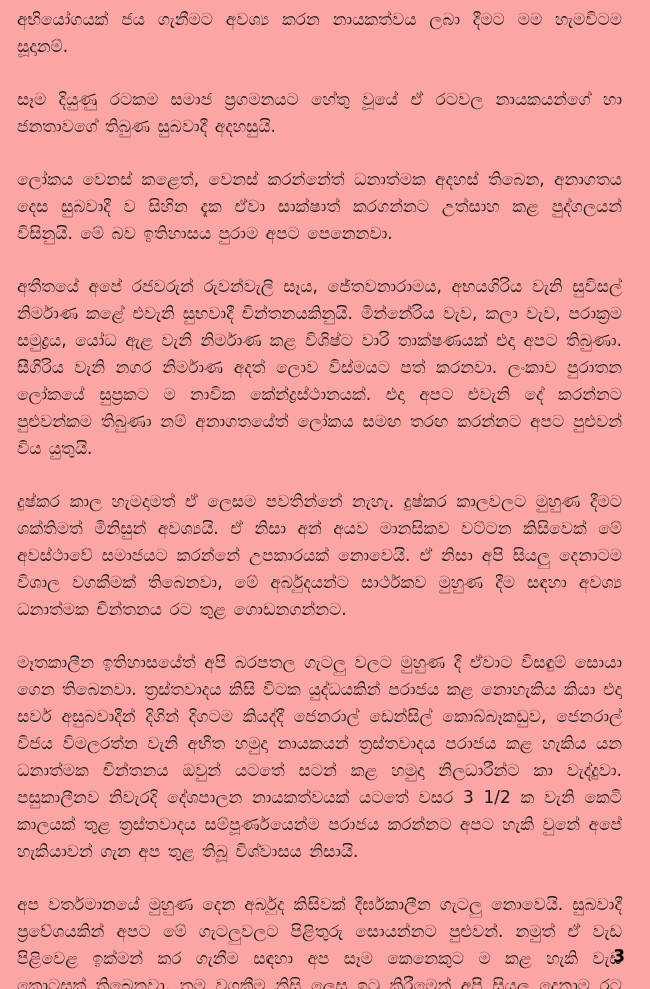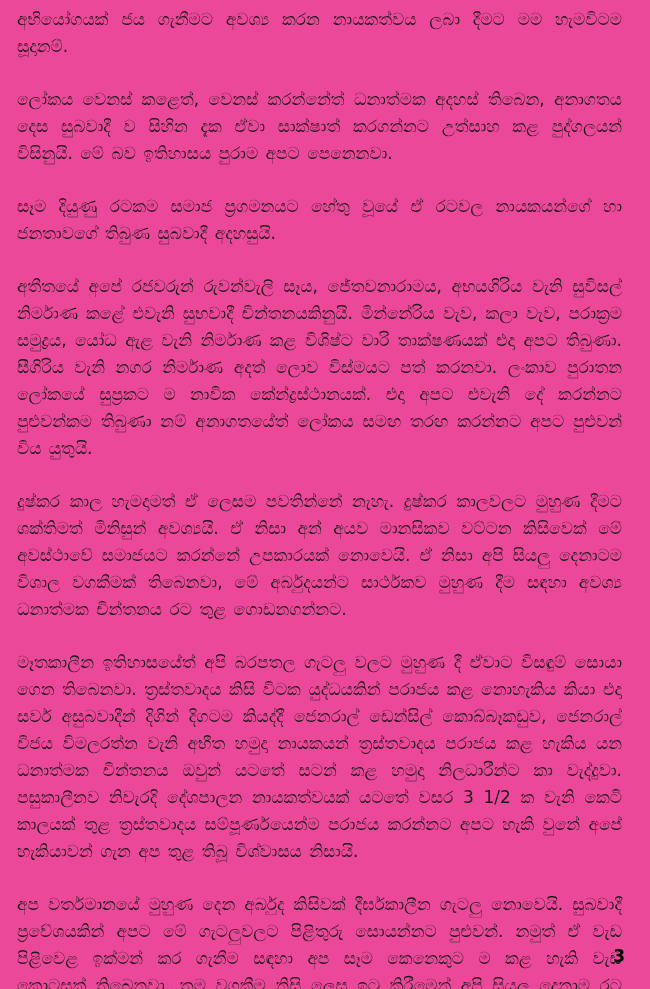--- a/index.html
+++ b/index.html
@@ -6,21 +6,21 @@
 
   html, body {
     background: #ffffff;
     font-family: "DejaVu Sans", "Liberation Sans", sans-serif;
   }
 
   .page {
     position: relative;
     width: 650px;
     height: 989px;
-    background: #ec4899;
+    background: #fca5a5;
     overflow: hidden;
   }
 
   .content {
     position: absolute;
     top: 6px;
     left: 17px;
     right: 28px;
   }
 
@@ -46,22 +46,22 @@
     line-height: 1;
   }
 </style>
 </head>
 <body>
 
 <div class="page">
 
   <main class="content">
     <p class="para">අභියෝගයක් ජය ගැනීමට අවශ්‍ය කරන නායකත්වය ලබා දීමට මම හැමවිටම සූදානම්.</p>
+    <p class="para">සෑම දියුණු රටකම සමාජ ප්‍රගමනයට හේතු වූයේ ඒ රටවල නායකයන්ගේ හා ජනතාවගේ තිබුණ සුබවාදී අදහසුයි.</p>
     <p class="para">ලෝකය වෙනස් කළෙත්, වෙනස් කරන්නේත් ධනාත්මක අදහස් තිබෙන, අනාගතය දෙස සුබවාදී ව සිහින දැක ඒවා සාක්ෂාත් කරගන්නට උත්සාහ කළ පුද්ගලයන් විසිනුයි. මේ බව ඉතිහාසය පුරාම අපට පෙනෙනවා.</p>
-    <p class="para">සෑම දියුණු රටකම සමාජ ප්‍රගමනයට හේතු වූයේ ඒ රටවල නායකයන්ගේ හා ජනතාවගේ තිබුණ සුබවාදී අදහසුයි.</p>
     <p class="para">අතීතයේ අපේ රජවරුන් රුවන්වැලි සෑය, ජේතවනාරාමය, අභයගිරිය වැනි සුවිසල් නිර්මාණ කළේ එවැනි සුභවාදී චින්තනයකිනුයි. මින්නේරිය වැව, කලා වැව, පරාක්‍රම සමුද්‍රය, යෝධ ඇළ වැනි නිර්මාණ කළ විශිෂ්ට වාරි තාක්ෂණයක් එදා අපට තිබුණා. සීගිරිය වැනි නගර නිර්මාණ අදත් ලොව විස්මයට පත් කරනවා. ලංකාව පුරාතන ලෝකයේ සුප්‍රකට ම නාවික කේන්ද්‍රස්ථානයක්. එදා අපට එවැනි දේ කරන්නට පුළුවන්කම තිබුණා නම් අනාගතයේත් ලෝකය සමඟ තරඟ කරන්නට අපට පුළුවන් විය යුතුයි.</p>
     <p class="para">දුෂ්කර කාල හැමදාමත් ඒ ලෙසම පවතින්නේ නැහැ. දුෂ්කර කාලවලට මුහුණ දීමට ශක්තිමත් මිනිසුන් අවශ්‍යයි. ඒ නිසා අන් අයව මානසිකව වට්ටන කිසිවෙක් මේ අවස්ථාවේ සමාජයට කරන්නේ උපකාරයක් නොවෙයි. ඒ නිසා අපි සියලු දෙනාටම විශාල වගකීමක් තිබෙනවා, මේ අර්බුදයන්ට සාර්ථකව මුහුණ දීම සඳහා අවශ්‍ය ධනාත්මක චින්තනය රට තුළ ගොඩනගන්නට.</p>
     <p class="para">මෑතකාලීන ඉතිහාසයේත් අපි බරපතල ගැටලු වලට මුහුණ දී ඒවාට විසඳුම් සොයා ගෙන තිබෙනවා. ත්‍රස්තවාදය කිසි විටක යුද්ධයකින් පරාජය කළ නොහැකිය කියා එදා සර්ව අසුබවාදීන් දිගින් දිගටම කියද්දී ජෙනරාල් ඩෙන්සිල් කොබ්බෑකඩුව, ජෙනරාල් විජය විමලරත්න වැනි අභීත හමුදා නායකයන් ත්‍රස්තවාදය පරාජය කළ හැකිය යන ධනාත්මක චින්තනය ඔවුන් යටතේ සටන් කළ හමුදා නිලධාරීන්ට කා වැද්දුවා. පසුකාලීනව නිවැරදි දේශපාලන නායකත්වයක් යටතේ වසර 3 1/2 ක වැනි කෙටි කාලයක් තුළ ත්‍රස්තවාදය සම්පූර්ණයෙන්ම පරාජය කරන්නට අපට හැකි වුනේ අපේ හැකියාවන් ගැන අප තුළ තිබූ විශ්වාසය නිසායි.</p>
     <p class="para">අප වර්තමානයේ මුහුණ දෙන අර්බුද කිසිවක් දීර්ඝකාලීන ගැටලු නොවෙයි. සුබවාදී ප්‍රවේශයකින් අපට මේ ගැටලුවලට පිළිතුරු සොයන්නට පුළුවන්. නමුත් ඒ වැඩ පිළිවෙළ ඉක්මන් කර ගැනීම සඳහා අප සෑම කෙනෙකුට ම කළ හැකි වැඩ කොටසක් තිබෙනවා. තම වගකීම නිසි ලෙස ඉටු කිරීමෙන් අපි සියලු දෙනාම රට වෙනුවෙන් අපේ උපරිම දායකත්වය ලබා දෙන්නට උත්සාහ කළ යුතුයි.</p>
 
   </main>
 
   <div class="page-number">3</div>
 
 </div>

